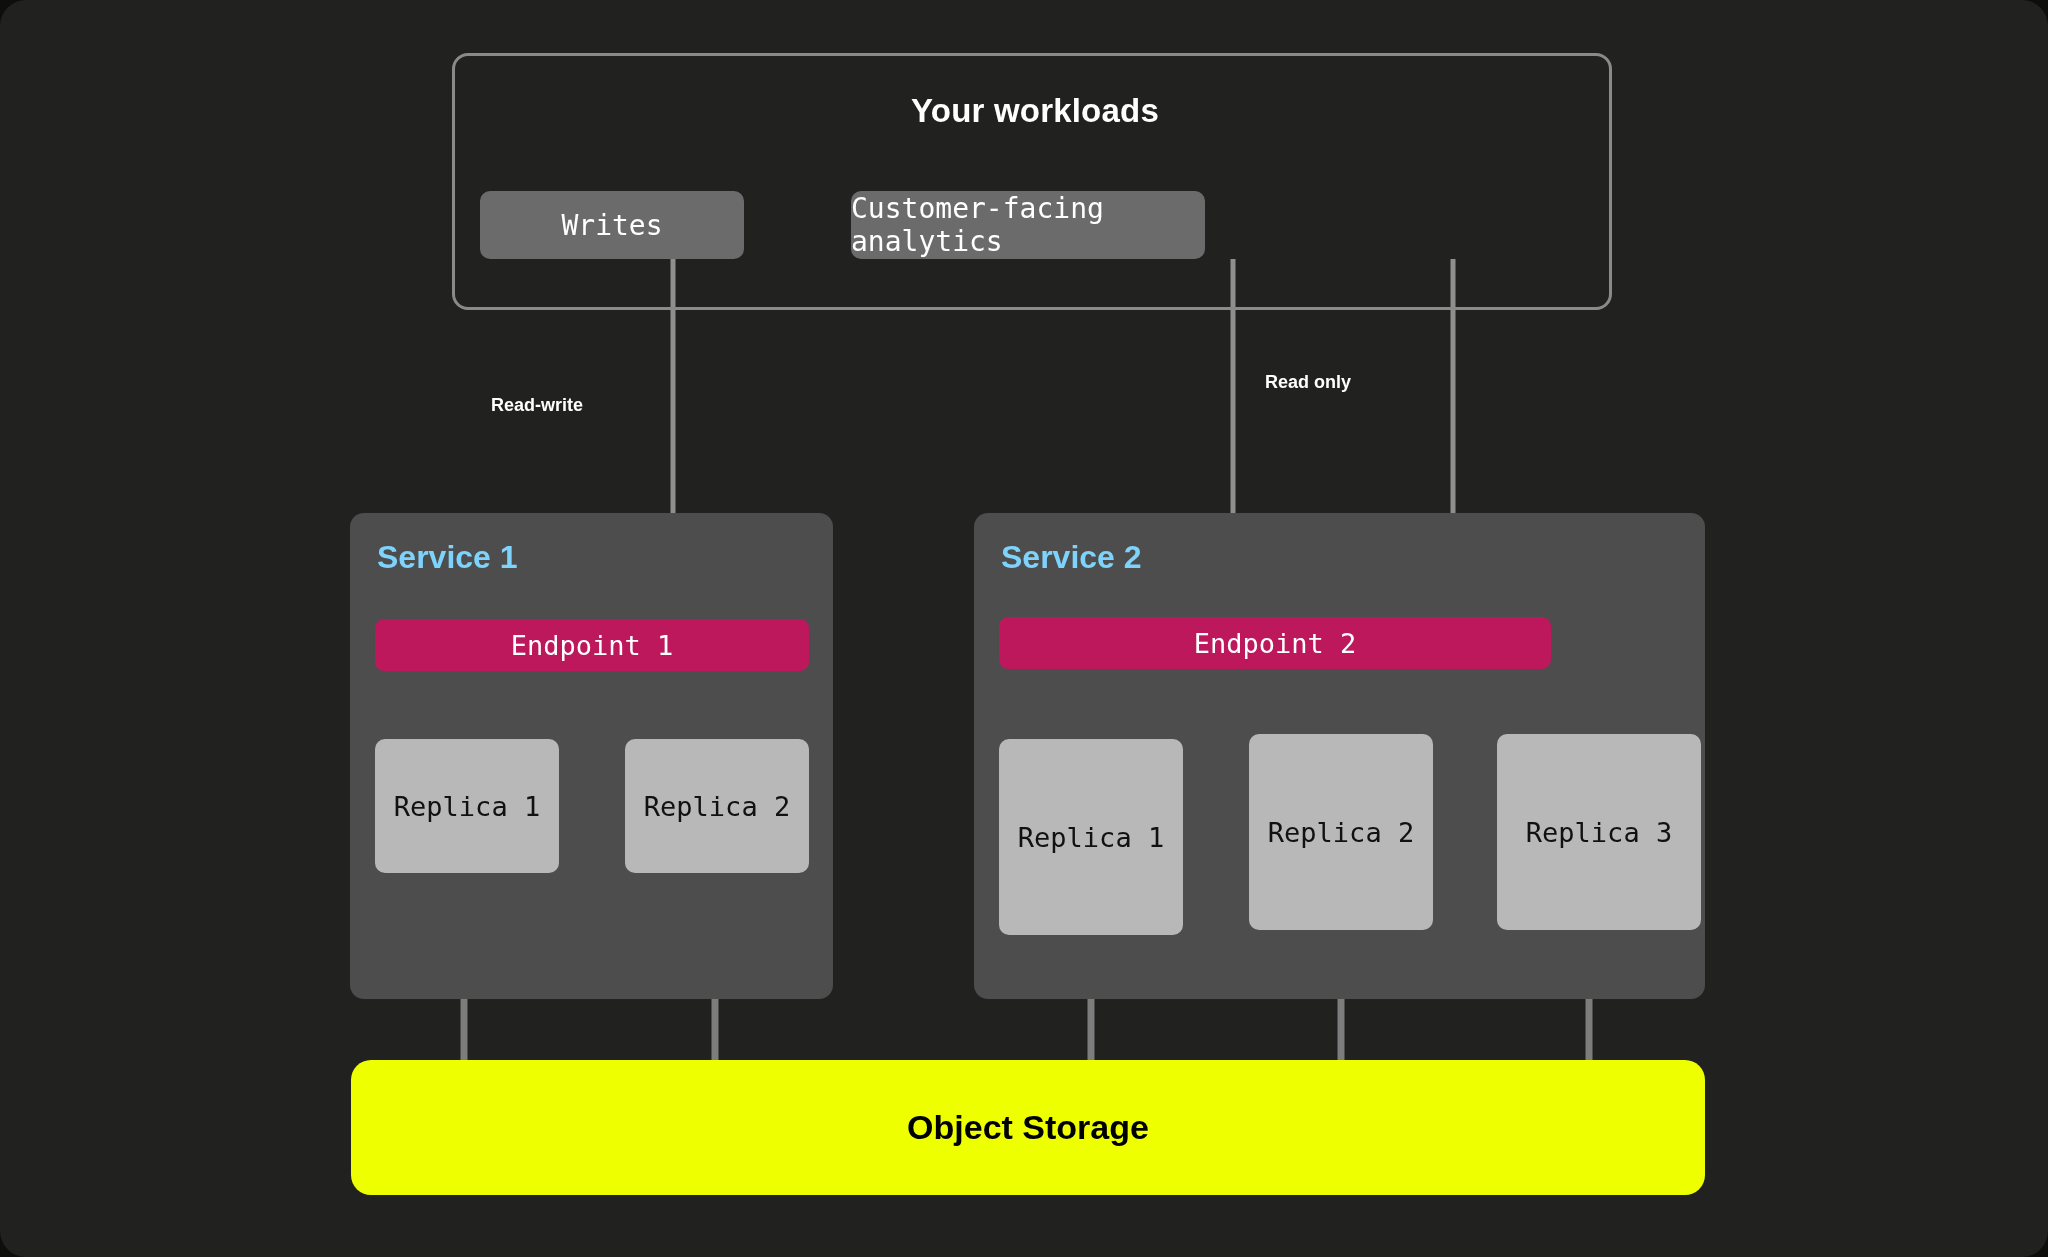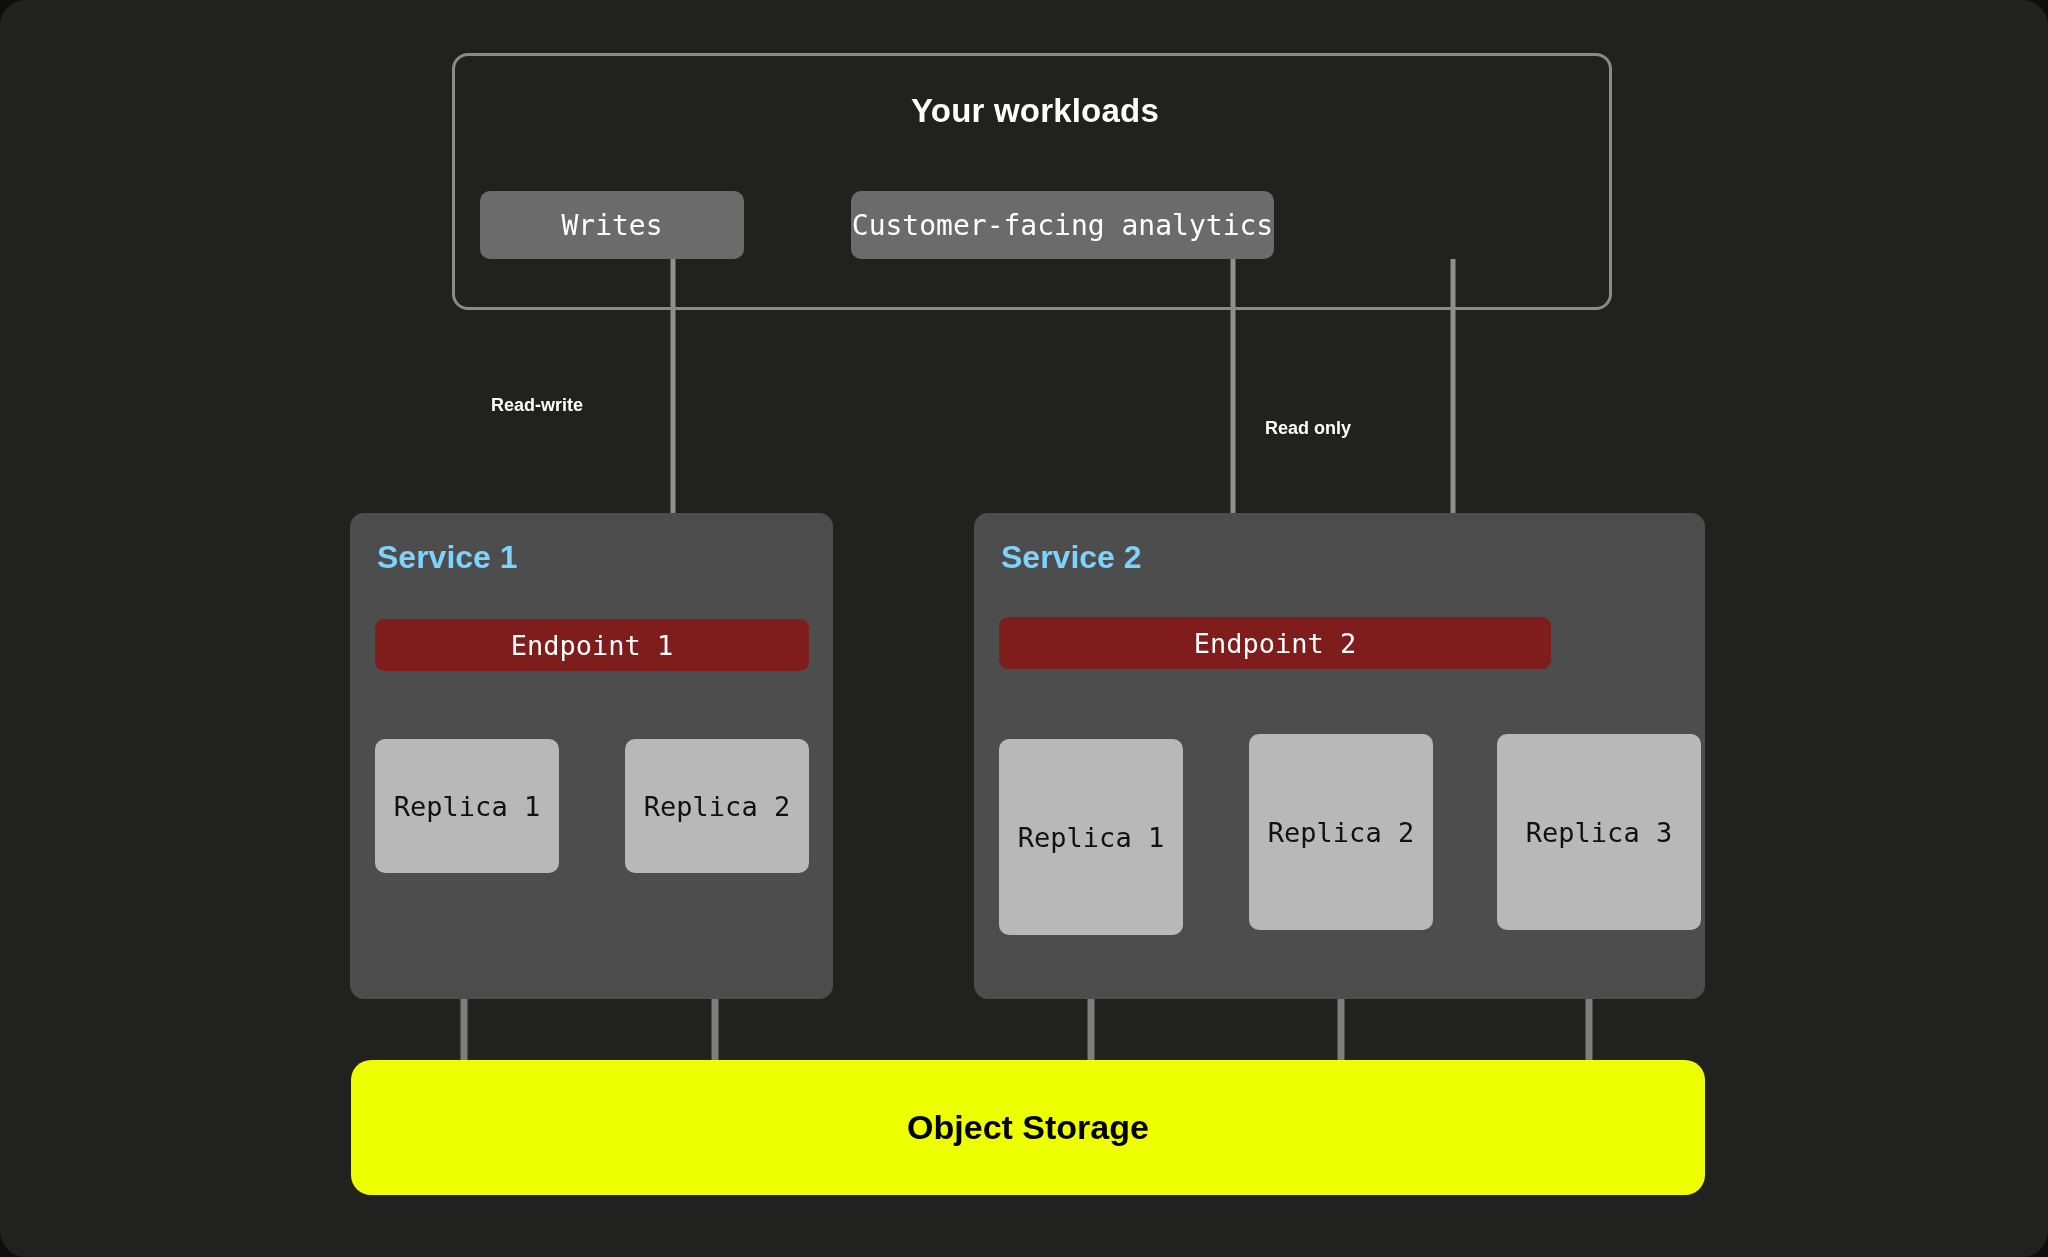--- a/index.html
+++ b/index.html
@@ -57,33 +57,33 @@
   
   .chip {
     background: #6b6b6b;
     border-radius: 10px;
     color: #ffffff;
     font-family: "DejaVu Sans Mono", "Liberation Mono", monospace;
     font-size: 28px;
     height: 68px;
   }
   #chip-writes        { left: 480px;  top: 191px; width: 264px; }
-  #chip-analytics     { left: 851px;  top: 191px; width: 423px; }
+  #chip-analytics     { left: 851px;  top: 191px; width: 354px; }
   #chip-adhoc         { left: 1322px; top: 191px; width: 265px; }
 
   
   .edge-label {
     position: absolute;
     color: #ffffff;
     font-size: 18px;
     font-weight: bold;
     white-space: nowrap;
   }
   #label-read-write { left: 491px;  top: 395px; }
-  #label-read-only  { left: 1265px; top: 418px; text-align: right; }
+  #label-read-only  { left: 1265px; top: 372px; text-align: right; }
 
   
   .service {
     background: #4d4d4d;
     border-radius: 14px;
     display: block;
   }
   #service-1 { left: 350px; top: 513px; width: 483px; height: 486px; }
   #service-2 { left: 974px; top: 513px; width: 731px; height: 486px; }
 
@@ -91,21 +91,21 @@
     position: absolute;
     left: 27px;
     top: 26px;
     color: #7dd3fc;
     font-size: 32px;
     font-weight: bold;
   }
 
   
   .endpoint {
-    background: #7f1d1d;
+    background: #be185d;
     border-radius: 9px;
     color: #ffffff;
     font-family: "DejaVu Sans Mono", "Liberation Mono", monospace;
     font-size: 27px;
     height: 52px;
   }
   #endpoint-1 { left: 375px;  top: 619px; width: 434px; }
   #endpoint-2 { left: 999px;  top: 617px; width: 552px; }
 
   

